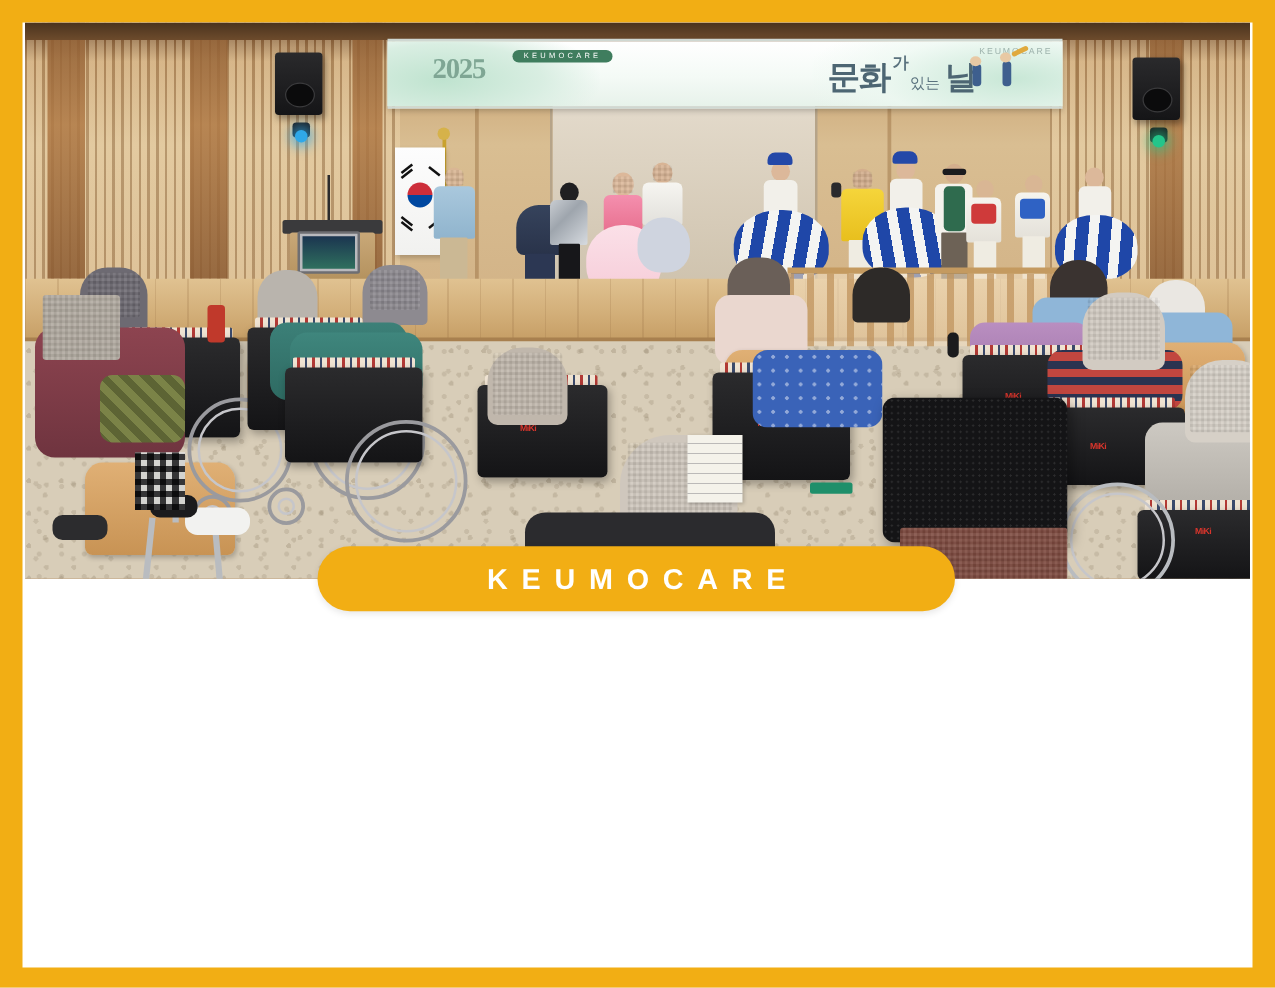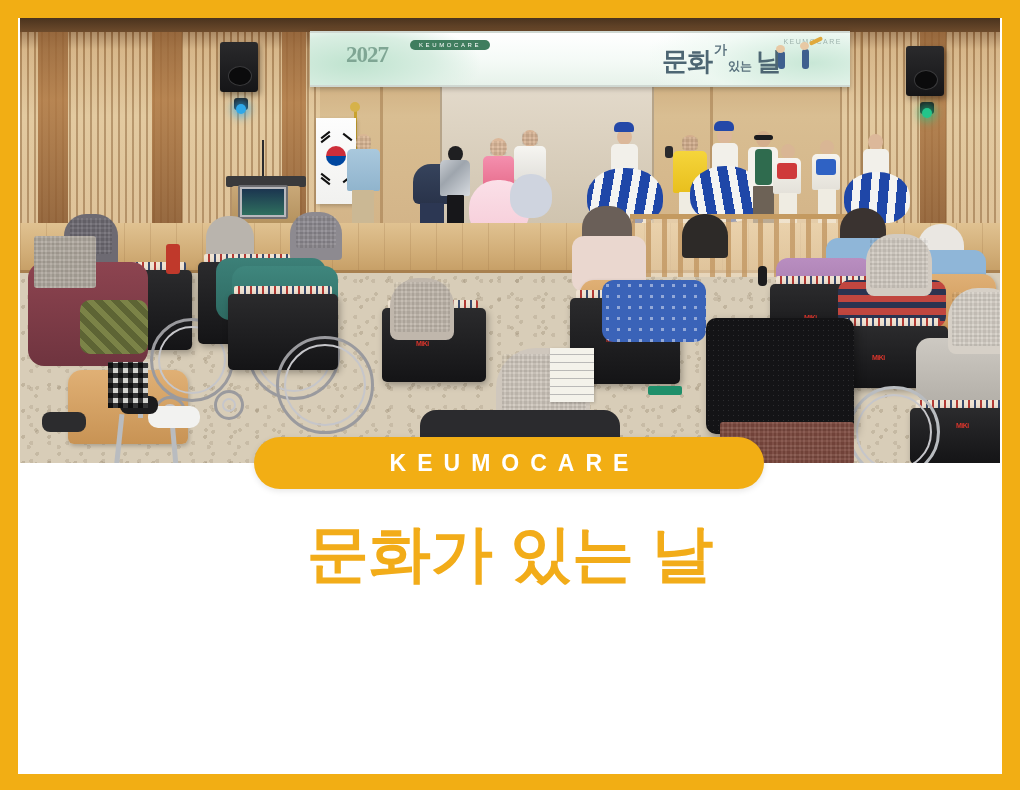--- a/index.html
+++ b/index.html
@@ -114,21 +114,21 @@
     font-size:19px;font-weight:bold;color:#1f6e52;white-space:nowrap;
     letter-spacing:-.5px;
   }
   .bn-main .thin{font-size:14px;color:#2e7d63;font-weight:bold;}
   .bn-big{
     position:absolute;left:352px;top:11px;z-index:3;
     font-size:26px;font-weight:bold;color:#4d6673;letter-spacing:-1px;
     white-space:nowrap;
   }
   .bn-sm1{position:absolute;left:404px;top:8px;z-index:3;font-size:13px;font-weight:bold;color:#5a727e;}
-  .bn-sm2{position:absolute;left:418px;top:25px;z-index:3;font-size:12px;font-weight:bold;color:#5a727e;}
+  .bn-sm2{position:absolute;left:418px;top:25px;z-index:3;font-size:12px;font-weight:normal;color:#5a727e;}
   .bn-last{position:absolute;left:446px;top:11px;z-index:3;font-size:26px;font-weight:bold;color:#4d6673;}
   .bn-mark{position:absolute;right:8px;top:5px;z-index:3;font-size:7px;letter-spacing:1.5px;color:#9eb3ad;}
   .bn-dancer{position:absolute;z-index:3;background:#2f4f7a;border-radius:3px;}
   
   .spk{
     position:absolute;width:38px;height:50px;border-radius:3px;
     background:linear-gradient(180deg,#2a2a2c,#151517);
     box-shadow:2px 3px 6px rgba(0,0,0,.4);
   }
   .spk:after{
@@ -225,21 +225,21 @@
 
     <div class="panel-seam" style="left:360px;"></div>
     <div class="panel-seam" style="left:690px;"></div>
     <div class="panel-seam" style="left:840px;"></div>
 
     <div style="position:absolute;left:0;top:0;width:980px;height:14px;background:linear-gradient(180deg,#4a331e,#6d4b2c);"></div>
 
     <div class="screen"></div>
 
     <div class="banner">
-      <div class="bn-year">2027</div>
+      <div class="bn-year">2025</div>
       <div class="bn-pill">KEUMOCARE</div>
       <div class="bn-big">문화</div>
       <div class="bn-sm1">가</div>
       <div class="bn-sm2">있는</div>
       <div class="bn-last">날</div>
       <div class="bn-mark">KEUMOCARE</div>
 
       <div class="bn-dancer" style="left:468px;top:18px;width:7px;height:18px;background:#3e5f8e;"></div>
       <div class="bn-dancer" style="left:466px;top:12px;width:9px;height:8px;border-radius:50%;background:#e8c9a4;"></div>
       <div class="bn-dancer" style="left:492px;top:16px;width:7px;height:20px;background:#3e5f8e;"></div>
@@ -489,16 +489,15 @@
     <div style="position:absolute;left:22px;top:394px;width:44px;height:20px;border-radius:8px;background:#2c2c2e;"></div>
 
     <div style="position:absolute;left:146px;top:226px;width:14px;height:30px;border-radius:3px;background:#c0392b;"></div>
   </div>
 
   <div class="badge">
     <span>KEUMOCARE</span>
   </div>
 
   <div class="textwrap">
-    <p class="title">문화가 있는 날</p>
   </div>
 
 </div>
 
 </body></html>

